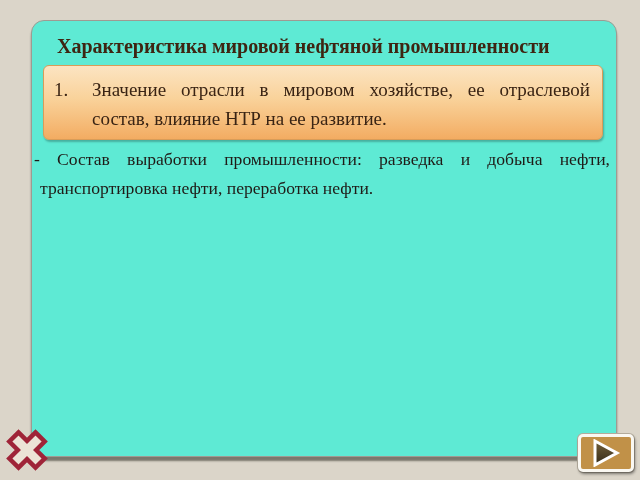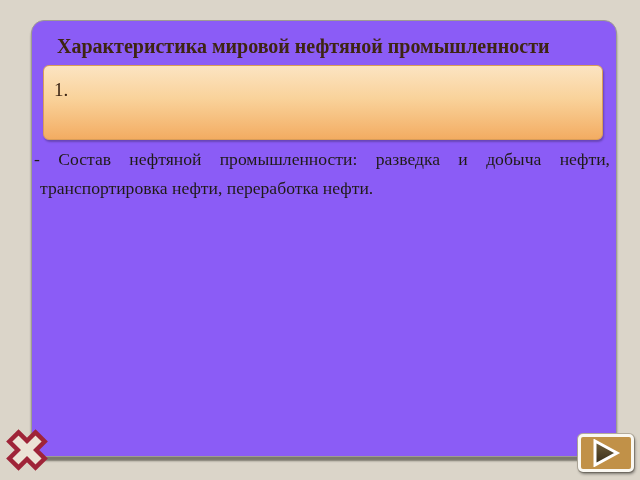--- a/index.html
+++ b/index.html
@@ -10,21 +10,21 @@
     overflow: hidden;
     position: relative;
   }
   .stage { position: absolute; inset: 0; }
 
   
   .slide-card {
     position: absolute;
     left: 31px; top: 20px;
     width: 586px; height: 437px;
-    background: #8b5cf6;
+    background: #5eead4;
     border: 1px solid #9e9b92;
     border-radius: 13px 13px 10px 10px;
     box-shadow: 0 4px 2px rgba(90, 88, 78, 0.75);
     font-family: Liberation Serif, serif;
   }
 
   .slide-title {
     position: absolute;
     top: 12px; left: 25px; right: 14px;
     font-size: 20px;
@@ -97,24 +97,25 @@
 <body>
 
 <div class="stage">
 
   <div class="slide-card">
 
     <div class="slide-title">Характеристика мировой нефтяной промышленности</div>
 
     <div class="topic-box">
       <span class="topic-number">1.</span>
+      <span class="topic-text">Значение отрасли в мировом хозяйстве, ее отраслевой состав, влияние НТР на ее развитие.</span>
     </div>
 
     <div class="slide-body">
-      <p>- Состав нефтяной промышленности: разведка и добыча нефти, транспортировка нефти, переработка нефти.</p>
+      <p>- Состав выработки промышленности: разведка и добыча нефти, транспортировка нефти, переработка нефти.</p>
     </div>
 
   </div>
 
   <div class="close-button">
     <svg width="46" height="46" viewBox="0 0 46 46">
       <g transform="rotate(45 23 23)">
         <path d="M16.5 4.5 H29.5 V16.5 H41.5 V29.5 H29.5 V41.5 H16.5 V29.5 H4.5 V16.5 H16.5 Z" fill="#ece3d6" stroke="#9f2438" stroke-width="4.5"></path>
       </g>
     </svg>

